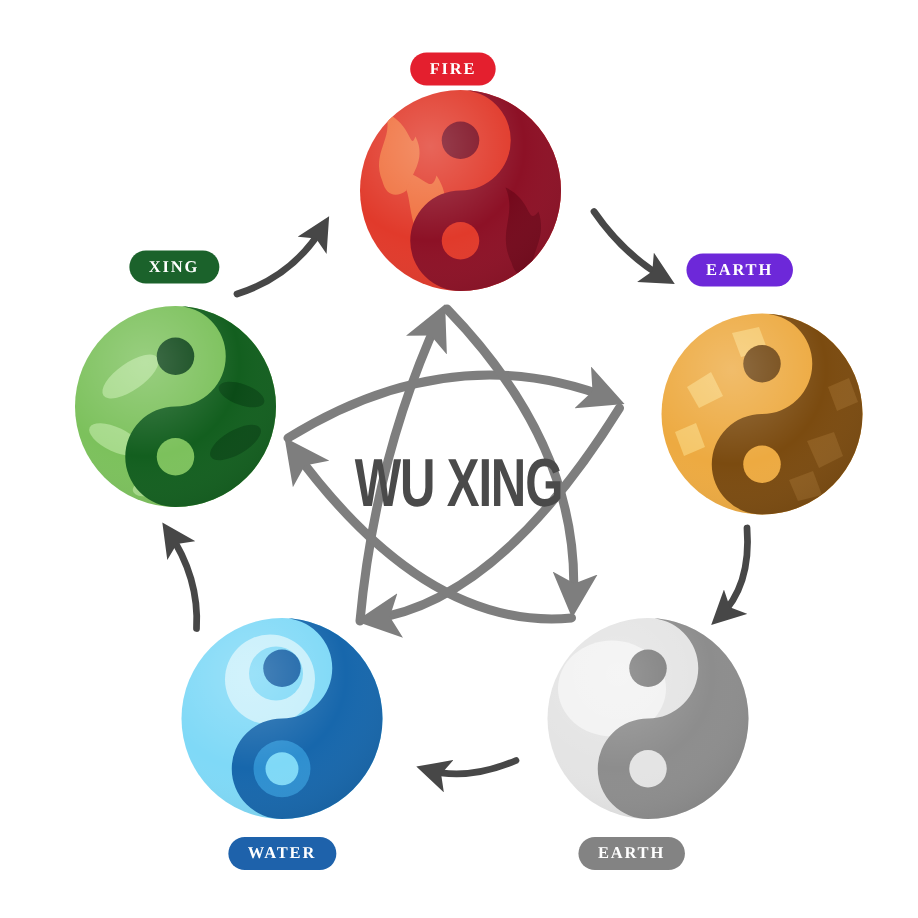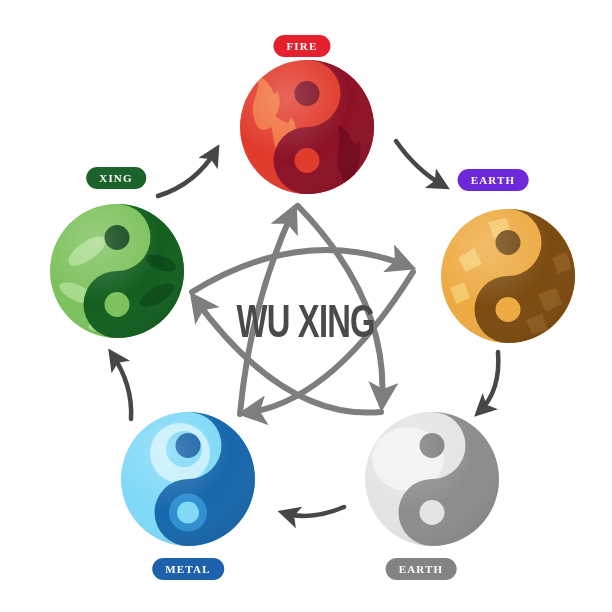--- a/index.html
+++ b/index.html
@@ -137,21 +137,21 @@
       <path d="M192,292 Q302,224 408,266" stroke-width="6" marker-end="url(#headGray)" stroke="#7e7e7e"></path>
       <path d="M298,206 Q389,300 382,403" stroke-width="6" marker-end="url(#headGray)" stroke="#7e7e7e"></path>
       <path d="M413,272 Q332,402 246,413" stroke-width="6" marker-end="url(#headGray)" stroke="#7e7e7e"></path>
       <path d="M381,412 Q284,421 195,299" stroke-width="6" marker-end="url(#headGray)" stroke="#7e7e7e"></path>
     </g>
   </svg>
 
   <div class="badge" style="left: 302px; top: 46px; background: rgb(228, 31, 46);">FIRE</div>
   <div class="badge" style="left: 493px; top: 180px; background: #6d28d9;">EARTH</div>
   <div class="badge" style="left: 116px; top: 178px; background: rgb(27, 98, 43);">XING</div>
-  <div class="badge" style="left: 188px; top: 569px; background: rgb(30, 98, 171);">METAL</div>
+  <div class="badge" style="left: 188px; top: 569px; background: rgb(30, 98, 171);">WATER</div>
   <div class="badge" style="left: 421px; top: 569px; background: rgb(131, 131, 131);">EARTH</div>
 
   <div class="center-title">
     <div>
       <span class="main" style="color: rgb(74, 74, 74);">WU XING</span>
     </div>
   </div>
 
 </div>
 

